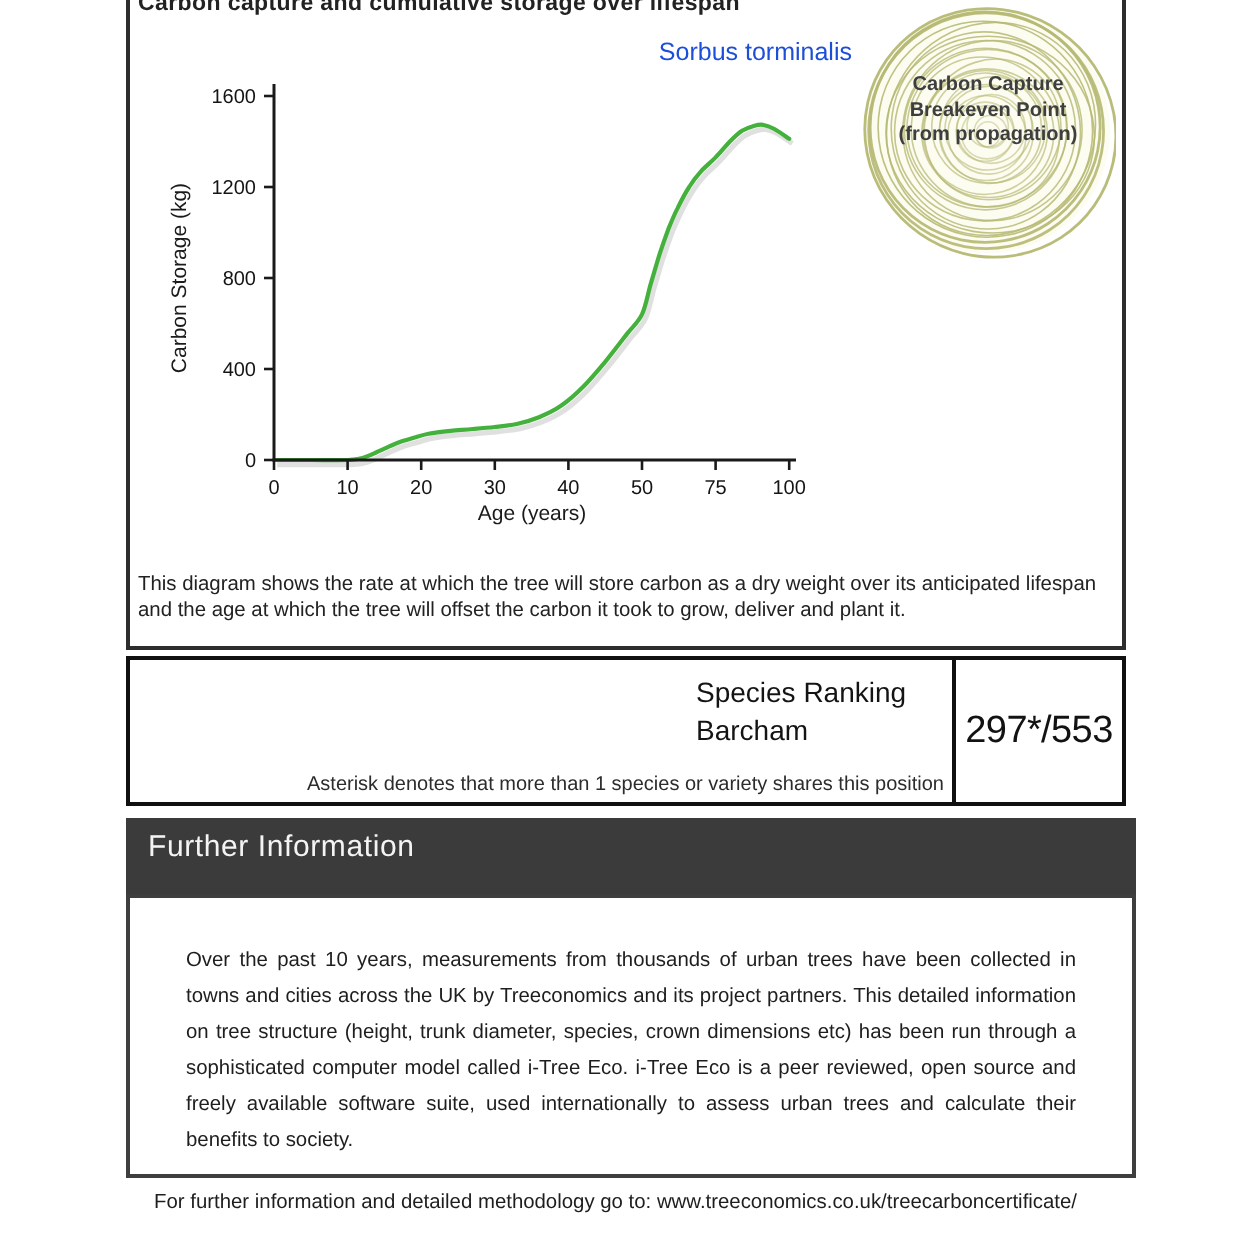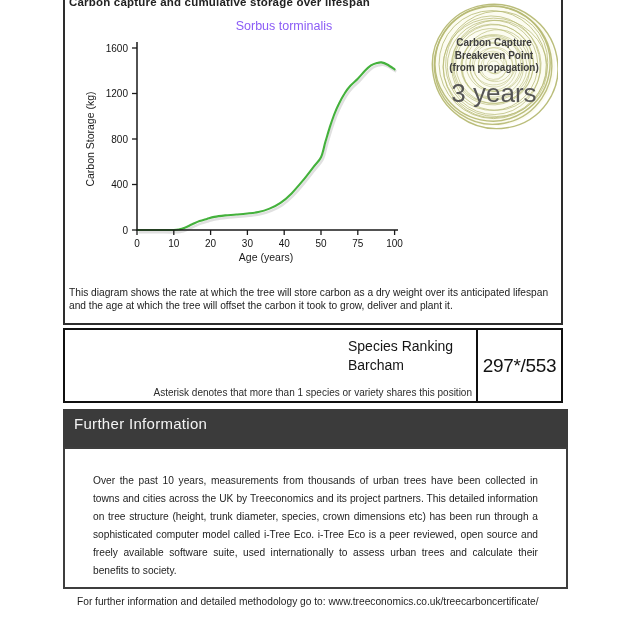--- a/index.html
+++ b/index.html
@@ -4,21 +4,21 @@
 <style>
   html,body{margin:0;padding:0;background:#ffffff;}
   body{width:620px;height:620px;font-family:"Liberation Sans","DejaVu Sans",sans-serif;}
   .page{position:relative;width:620px;height:620px;background:#fff;overflow:hidden;}
   .abs{position:absolute;box-sizing:border-box;}
 
   
   .box-chart{left:63px;top:-5px;width:500px;height:330px;border:2px solid #2d2d2d;background:#fff;}
   .header-title{left:69px;top:-4px;width:480px;font-size:11.5px;font-weight:700;color:#222;letter-spacing:.2px;}
   .chart-svg{left:63px;top:12px;}
-  .chart-title{left:124px;top:19px;width:320px;text-align:center;font-size:12.5px;color:#8b5cf6;}
+  .chart-title{left:106px;top:19px;width:320px;text-align:right;font-size:12.5px;color:#1d4ed8;}
   .ylabel{left:11px;top:132px;width:160px;height:14px;text-align:center;font-size:10.5px;color:#1b1b1b;transform:rotate(-90deg);}
   .xlabel{left:186px;top:251px;width:160px;text-align:center;font-size:10.5px;color:#1b1b1b;}
   .tick{font-size:10px;fill:#141414;font-family:"Liberation Sans","DejaVu Sans",sans-serif;}
   .desc{left:69px;top:286px;width:490px;font-size:10.2px;line-height:13.2px;color:#222;}
 
   
   .badge-rings{left:430px;top:1px;}
   .badge-text{left:430px;top:37px;width:128px;text-align:center;}
   .badge-line{font-size:10px;line-height:12.5px;font-weight:700;color:#3e3e3e;}
   .badge-value{margin-top:5px;font-size:26px;line-height:26px;color:#565656;}
@@ -108,21 +108,20 @@
       <ellipse cx="62.3" cy="63.8" rx="54.0" ry="51.5" transform="rotate(123 64 64.5)" fill="none" stroke="#b6b973" stroke-width="0.8" opacity="0.87"></ellipse>
       <ellipse cx="64.6" cy="66.0" rx="53.3" ry="54.3" transform="rotate(146 64 64.5)" fill="none" stroke="#b6b973" stroke-width="0.8" opacity="0.89"></ellipse>
       <ellipse cx="64.9" cy="64.8" rx="58.7" ry="58.9" transform="rotate(169 64 64.5)" fill="none" stroke="#b6b973" stroke-width="1.4" opacity="0.91"></ellipse>
       <ellipse cx="62.2" cy="62.9" rx="57.5" ry="57.6" transform="rotate(12 64 64.5)" fill="none" stroke="#b6b973" stroke-width="1.4" opacity="0.93"></ellipse>
       <ellipse cx="65.5" cy="64.6" rx="63.4" ry="61.5" transform="rotate(35 64 64.5)" fill="none" stroke="#b6b973" stroke-width="1.4" opacity="0.95"></ellipse>
     </svg>
   <div class="abs badge-text">
     <div class="badge-line">Carbon Capture</div>
     <div class="badge-line">Breakeven Point</div>
     <div class="badge-line">(from propagation)</div>
-    <div class="badge-value">3 years</div>
   </div>
 
   <div class="abs box-rank">
     <div class="rank-left">
       <div class="rank-label">
         <div>Species Ranking</div>
         <div>Barcham</div>
       </div>
       <div class="rank-note">Asterisk denotes that more than 1 species or variety shares this position</div>
     </div>

